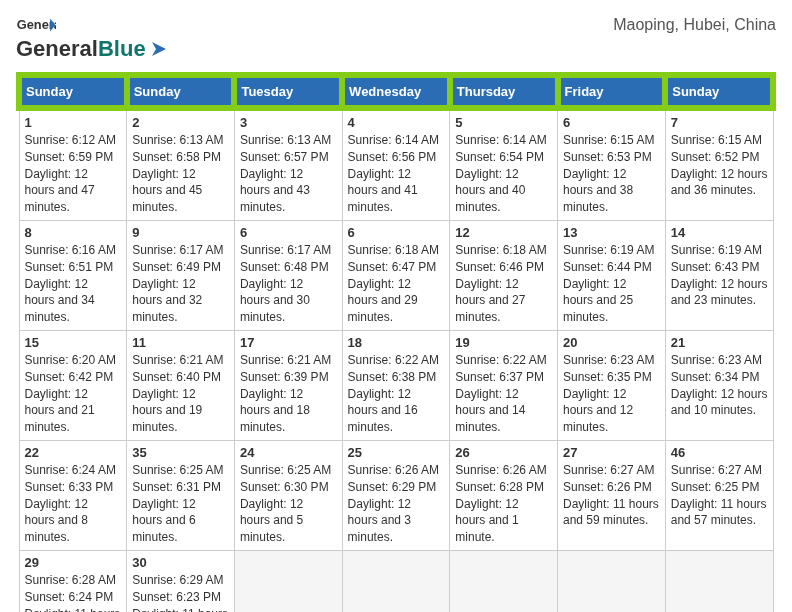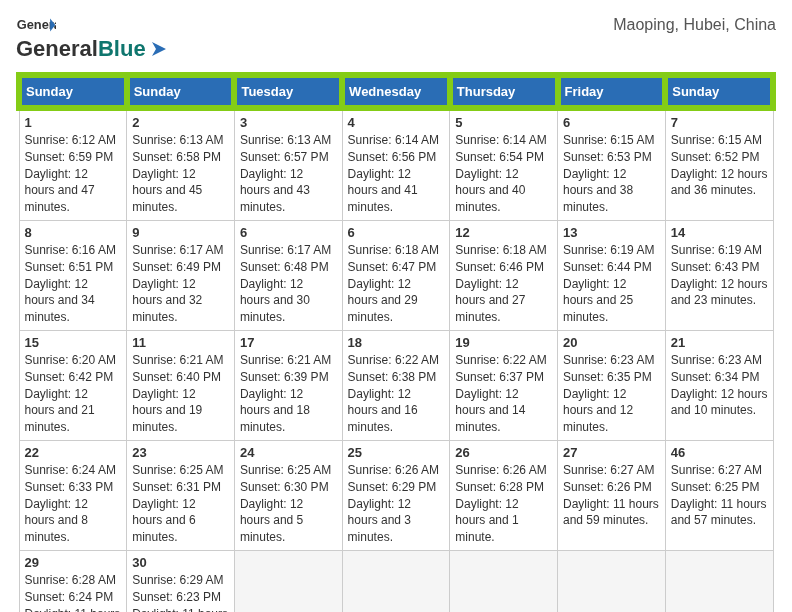--- a/index.html
+++ b/index.html
@@ -288,21 +288,21 @@
       <tr>
         <td>
         <span class="day-num">22</span>
         <div class="day-info">
           Sunrise: 6:24 AM<br>
           Sunset: 6:33 PM<br>
           Daylight: 12 hours and 8 minutes.
         </div>
       </td>
         <td>
-        <span class="day-num">23</span>
+        <span class="day-num">35</span>
         <div class="day-info">
           Sunrise: 6:25 AM<br>
           Sunset: 6:31 PM<br>
           Daylight: 12 hours and 6 minutes.
         </div>
       </td>
         <td>
         <span class="day-num">24</span>
         <div class="day-info">
           Sunrise: 6:25 AM<br>

